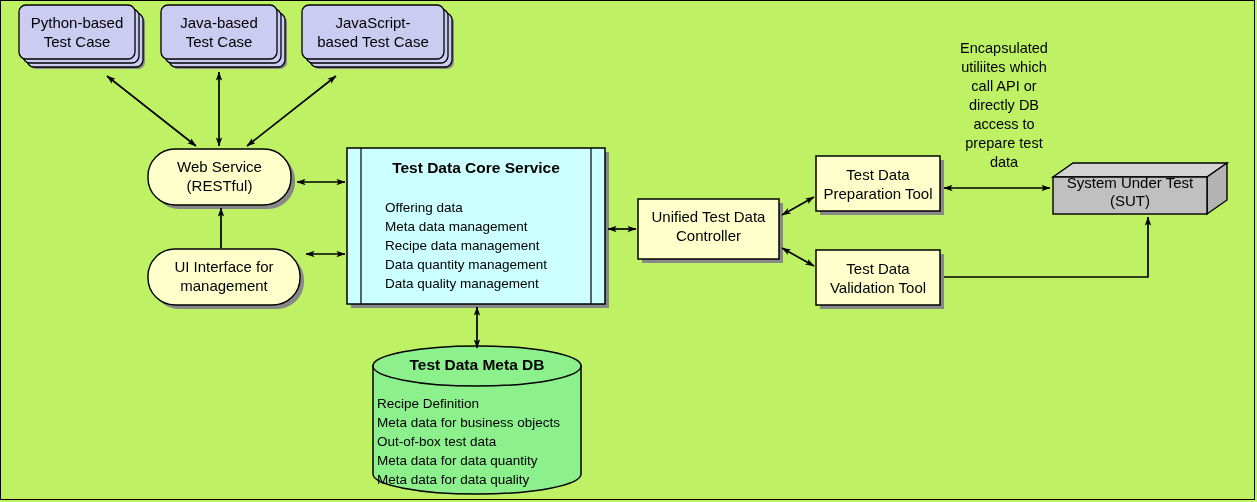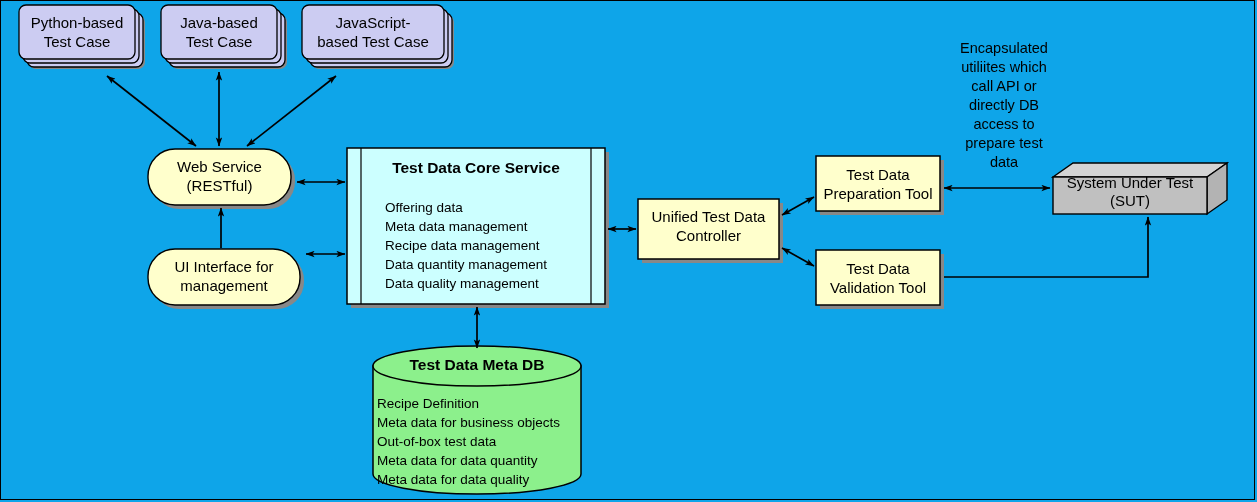--- a/index.html
+++ b/index.html
@@ -4,21 +4,21 @@
 <style>
   html, body {
     margin: 0;
     padding: 0;
     background: #ffffff;
   }
   #canvas {
     position: relative;
     width: 1257px;
     height: 502px;
-    background: #0ea5e9;
+    background: #bef264;
     font-family: "Liberation Sans", sans-serif;
     overflow: hidden;
   }
   #frame {
     position: absolute;
     left: 0; top: 0;
     width: 1255px;
     height: 500px;
     border: 1px solid #000000;
     box-sizing: border-box;

